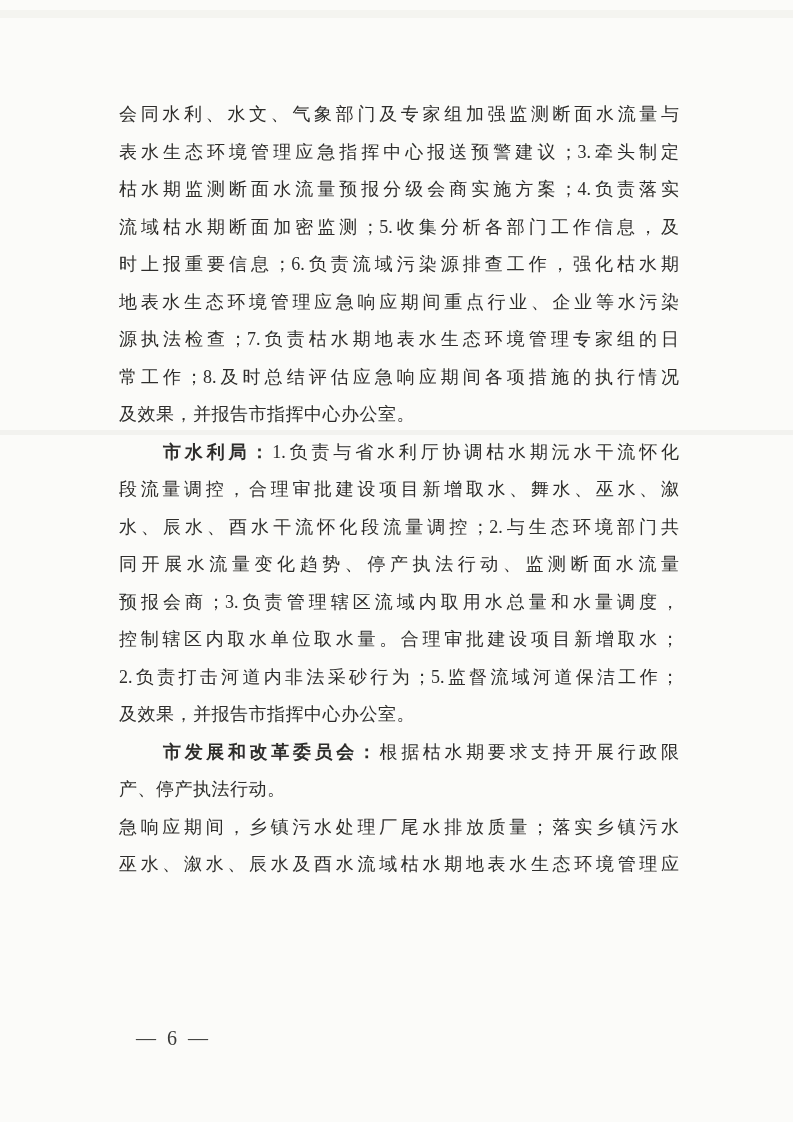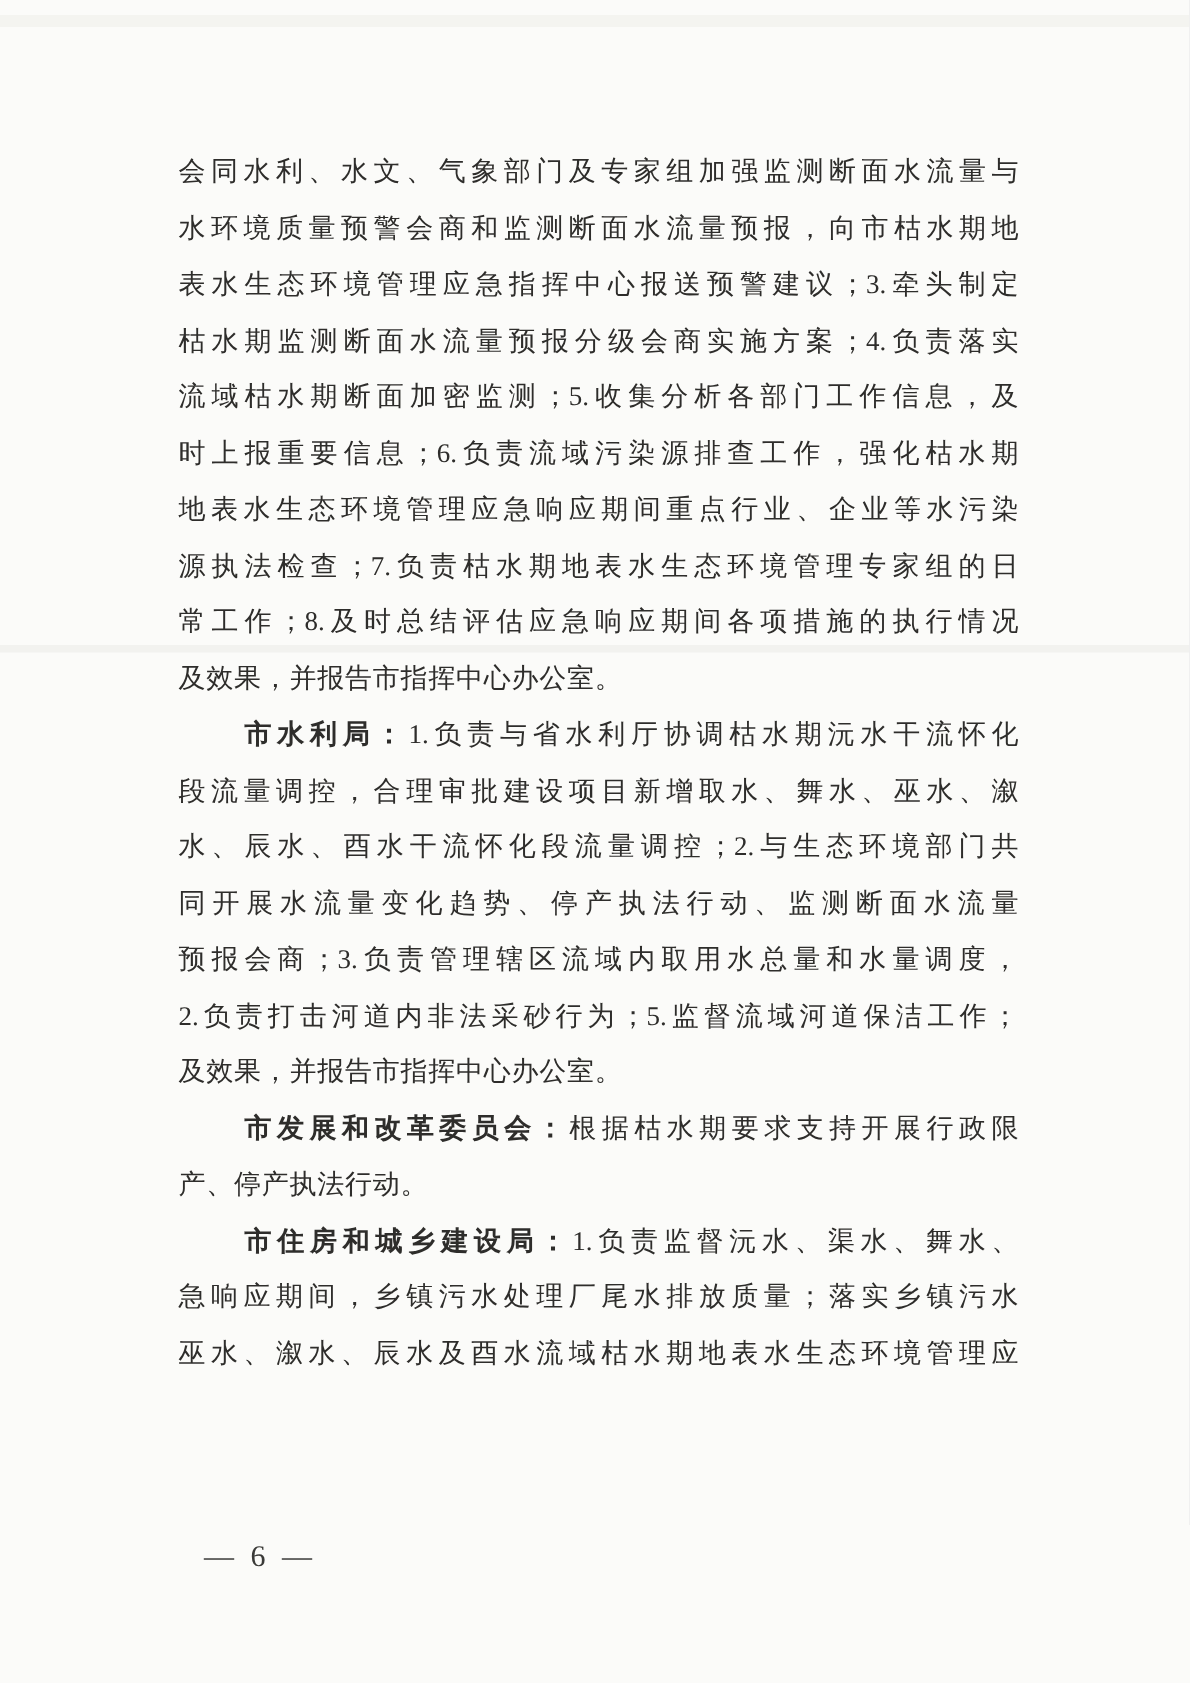--- a/index.html
+++ b/index.html
@@ -73,37 +73,36 @@
 </style>
 </head>
 <body>
 
 <div class="page">
   <div class="scan-streak streak-2"></div>
   <div class="scan-streak streak-1"></div>
 
   <div class="textblock">
       <div class="line justified">会同水利、水文、气象部门及专家组加强监测断面水流量与</div>
-      <div class="line justified">水环境质量预警会商和监测断面水流量预报，向市枯水期地</div>
       <div class="line justified">表水生态环境管理应急指挥中心报送预警建议；3.牵头制定</div>
       <div class="line justified">枯水期监测断面水流量预报分级会商实施方案；4.负责落实</div>
       <div class="line justified">流域枯水期断面加密监测；5.收集分析各部门工作信息，及</div>
       <div class="line justified">时上报重要信息；6.负责流域污染源排查工作，强化枯水期</div>
       <div class="line justified">地表水生态环境管理应急响应期间重点行业、企业等水污染</div>
       <div class="line justified">源执法检查；7.负责枯水期地表水生态环境管理专家组的日</div>
       <div class="line justified">常工作；8.及时总结评估应急响应期间各项措施的执行情况</div>
       <div class="line end">及效果，并报告市指挥中心办公室。</div>
       <div class="line justified indent"><span class="lead">市水利局：</span>1.负责与省水利厅协调枯水期沅水干流怀化</div>
       <div class="line justified">段流量调控，合理审批建设项目新增取水、舞水、巫水、溆</div>
       <div class="line justified">水、辰水、酉水干流怀化段流量调控；2.与生态环境部门共</div>
       <div class="line justified">同开展水流量变化趋势、停产执法行动、监测断面水流量</div>
       <div class="line justified">预报会商；3.负责管理辖区流域内取用水总量和水量调度，</div>
+      <div class="line justified">控制辖区内取水单位取水量。合理审批建设项目新增取水；</div>
       <div class="line justified">2.负责打击河道内非法采砂行为；5.监督流域河道保洁工作；</div>
       <div class="line end">及效果，并报告市指挥中心办公室。</div>
       <div class="line justified indent"><span class="lead">市发展和改革委员会：</span>根据枯水期要求支持开展行政限</div>
       <div class="line end">产、停产执法行动。</div>
-      <div class="line justified indent"><span class="lead">市住房和城乡建设局：</span>1.负责监督沅水、渠水、舞水、</div>
       <div class="line justified">急响应期间，乡镇污水处理厂尾水排放质量；落实乡镇污水</div>
       <div class="line justified">巫水、溆水、辰水及酉水流域枯水期地表水生态环境管理应</div>
     </div>
 
   <div class="footer">— 6 —</div>
 </div>
 
 </body></html>

